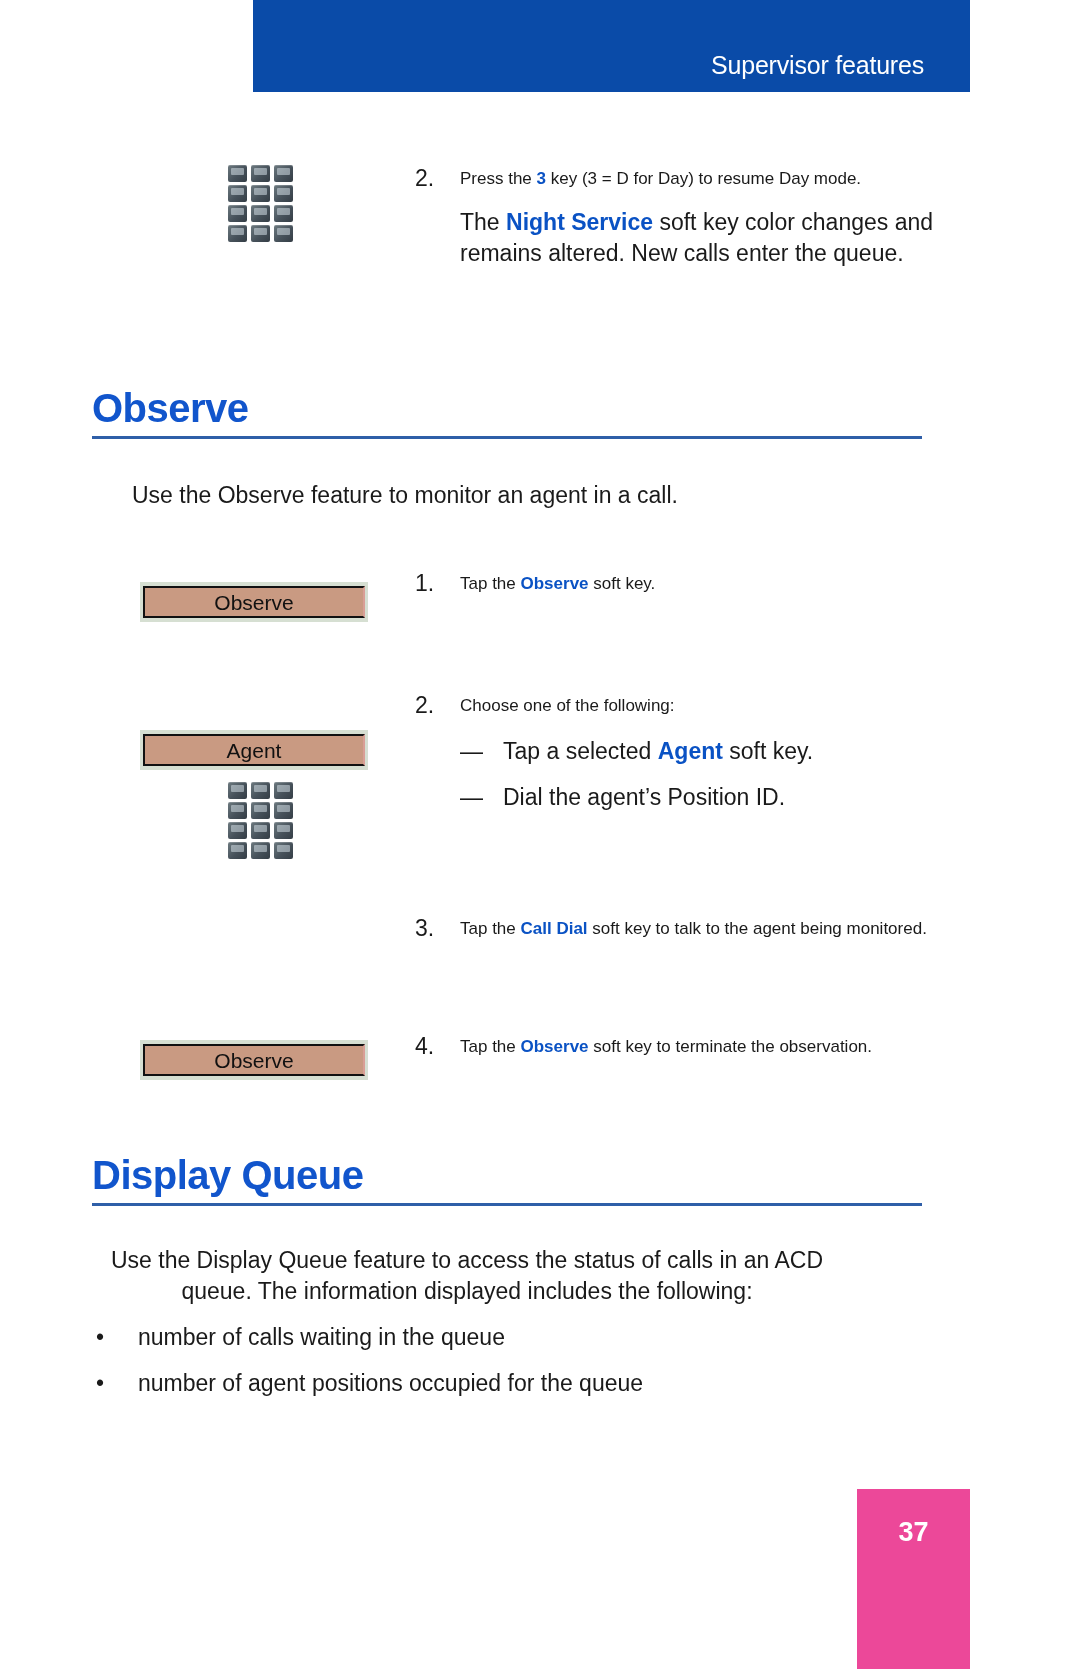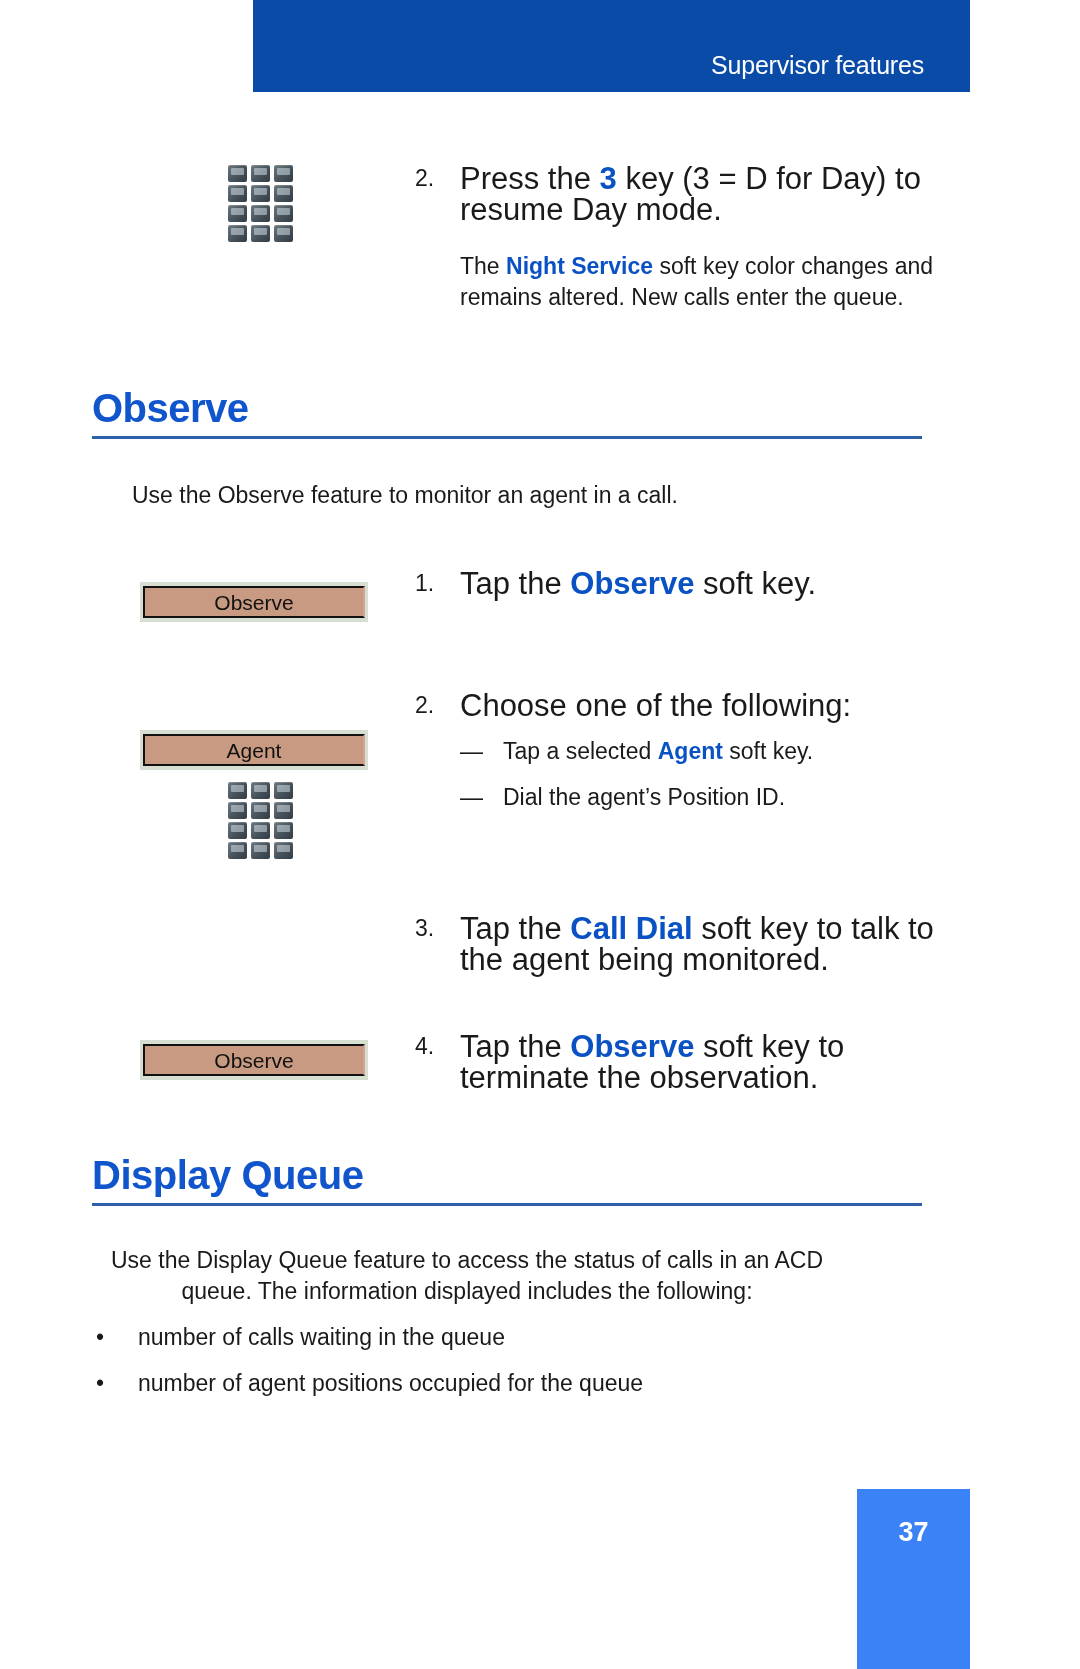--- a/index.html
+++ b/index.html
@@ -61,21 +61,21 @@
   }
   .step-num {
     width: 45px;
     flex: 0 0 45px;
     font-size: 23px;
     line-height: 31px;
     color: #1a1a1a;
   }
   .step-body {
     flex: 1 1 auto;
-    font-size: 31px;
+    font-size: 17px;
     line-height: 31px;
     color: #1a1a1a;
   }
   .para {
     font-size: 23px;
     line-height: 31px;
     color: #1a1a1a;
   }
   .indent-body {
     margin-left: 45px;
@@ -196,21 +196,21 @@
     line-height: 31px;
   }
 
   
   .footer-box {
     position: absolute;
     left: 857px;
     top: 1489px;
     width: 113px;
     height: 180px;
-    background: #3b82f6;
+    background: #ec4899;
   }
   .footer-page {
     position: absolute;
     left: 0;
     top: 28px;
     width: 113px;
     text-align: center;
     color: #ffffff;
     font-size: 27px;
     font-weight: bold;
@@ -238,21 +238,21 @@
     <div class="keypad-key"></div>
     <div class="keypad-key"></div>
     <div class="keypad-key"></div>
   </div>
 
   <div class="col-text" style="top:163px;">
     <div class="step">
       <div class="step-num">2.</div>
       <div class="step-body"><span>Press the </span><span class="blue">3</span><span> key (3 = D for Day) to resume Day mode.</span></div>
     </div>
-    <div class="para indent-body" style="margin-top:26px;"><span>The </span><span class="blue">Night Service</span><span> soft key color changes and remains altered. New calls enter the queue.</span></div>
+    <div class="para indent-body" style="margin-top:13px;"><span>The </span><span class="blue">Night Service</span><span> soft key color changes and remains altered. New calls enter the queue.</span></div>
   </div>
 
   <div class="section-head" style="top:385px;">
     <div class="section-title">Observe</div>
     <div class="section-rule"></div>
   </div>
 
   <div class="col-text" style="left:92px; top:480px; width:830px;margin-left:40px;">
     <div class="para">Use the Observe feature to monitor an agent in a call.</div>
   </div>

